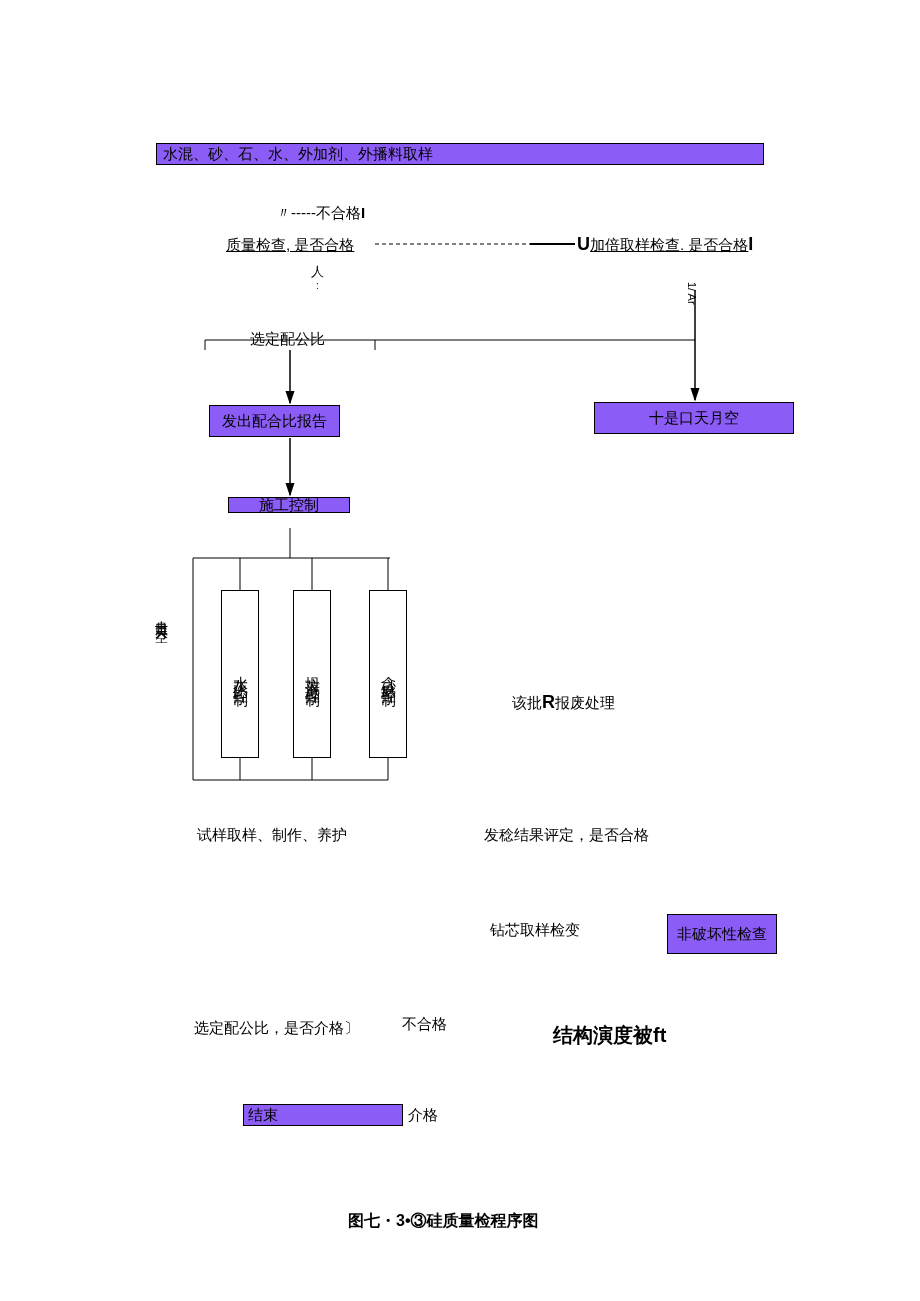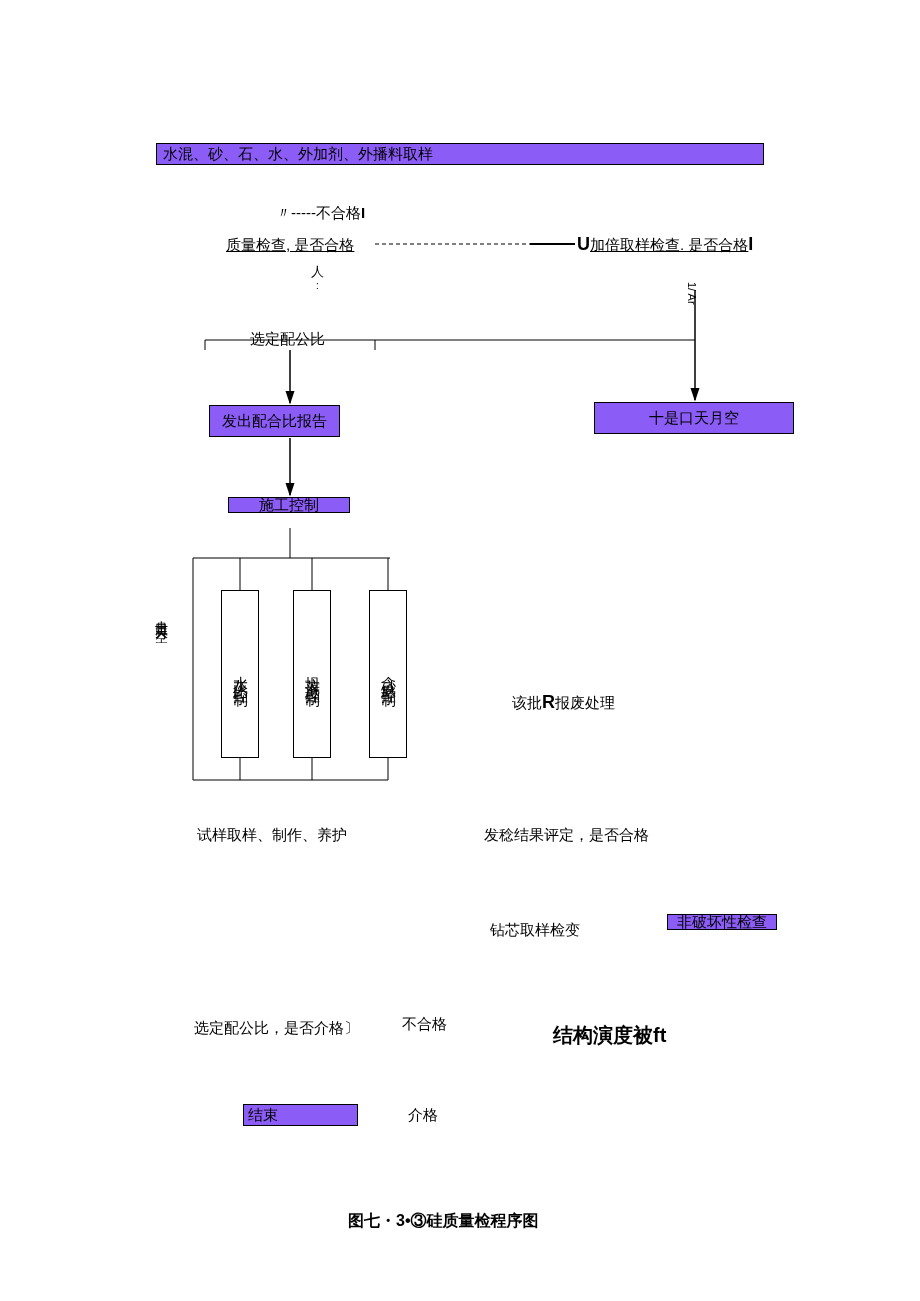--- a/index.html
+++ b/index.html
@@ -131,29 +131,29 @@
 <div class="abs" style="left:512px; top:680px;margin-top:12px;">
   <span>该批</span><span class="bold" style="font-size:18px;">R</span><span>报废处理</span>
 </div>
 
 <div class="abs" style="left:197px; top:826px;">试样取样、制作、养护</div>
 
 <div class="abs" style="left:484px; top:826px;">发稔结果评定，是否合格</div>
 
 <div class="abs" style="left:490px; top:921px;">钻芯取样检变</div>
 
-<div class="abs box" style="left:667px; top:914px; width:110px; height:16px; border-width:1px;">
+<div class="abs box" style="left:667px; top:914px; width:110px; height:40px; border-width:1px;">
   <span>非破坏性检查</span>
 </div>
 
 <div class="abs" style="left:194px; top:1019px;">选定配公比，是否介格〕</div>
 
 <div class="abs" style="left:402px; top:1015px;">不合格</div>
 
 <div class="abs bold" style="left:553px; top:1022px; font-size:20px;">结构演度被ft</div>
 
-<div class="abs box" style="left:243px; top:1104px; width:115px; height:22px; justify-content:flex-start; padding-left:4px;">
+<div class="abs box" style="left:243px; top:1104px; width:160px; height:22px; justify-content:flex-start; padding-left:4px;">
   <span>结束</span>
 </div>
 
 <div class="abs" style="left:408px; top:1106px;">介格</div>
 
 <div class="abs bold" style="left:348px; top:1211px; font-size:16px;">图七・3•③硅质量检程序图</div>
 
 </body></html>

